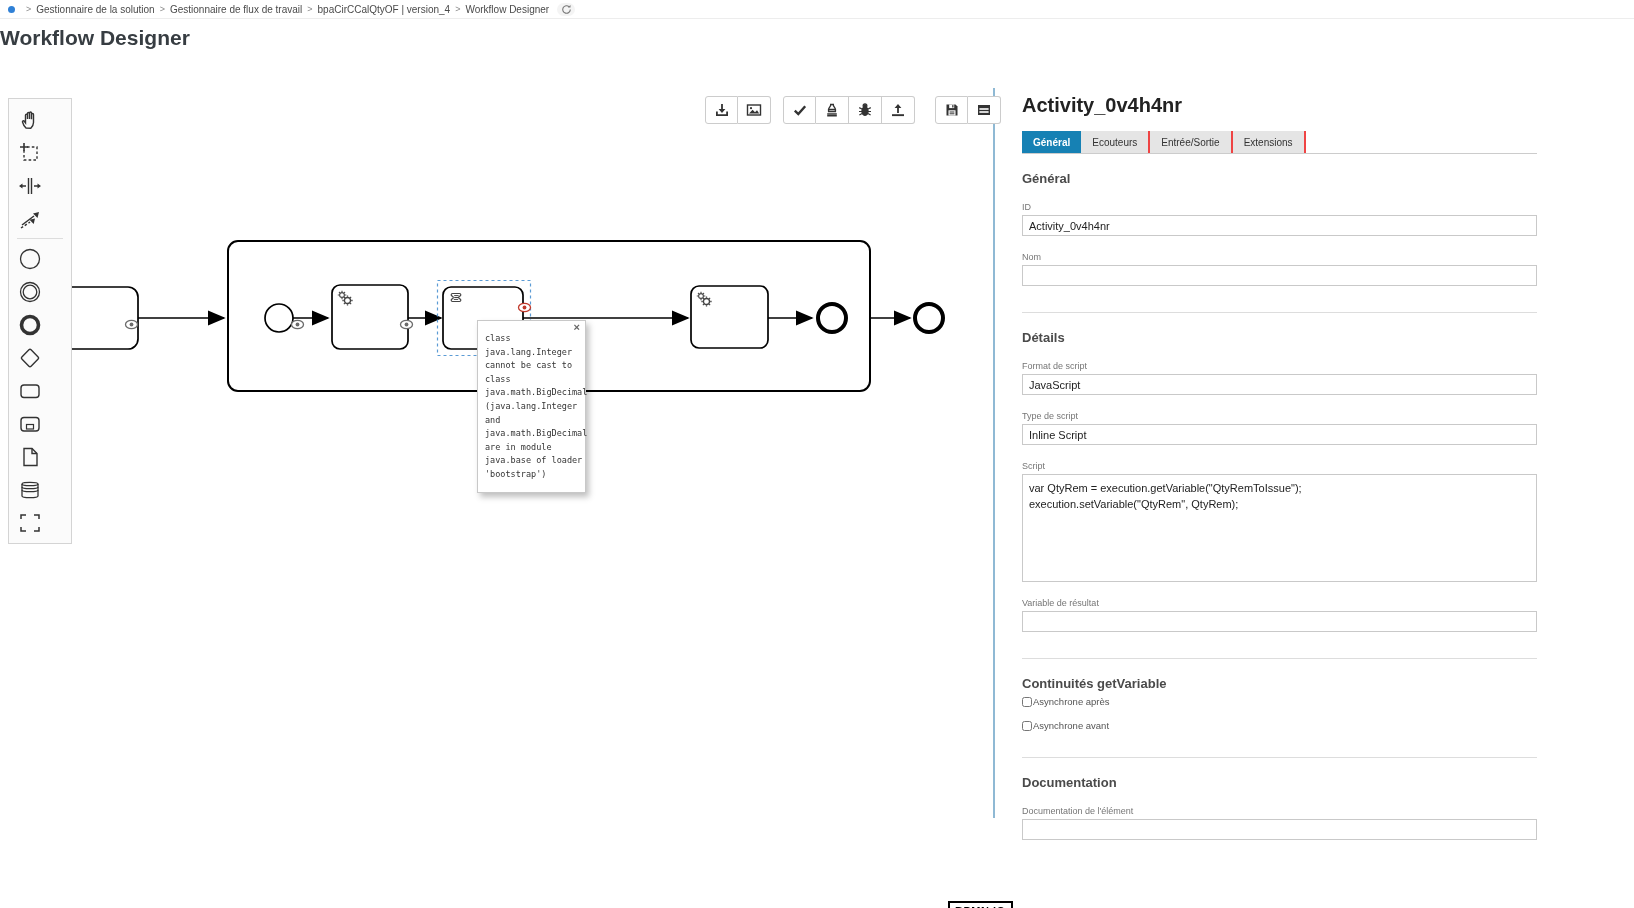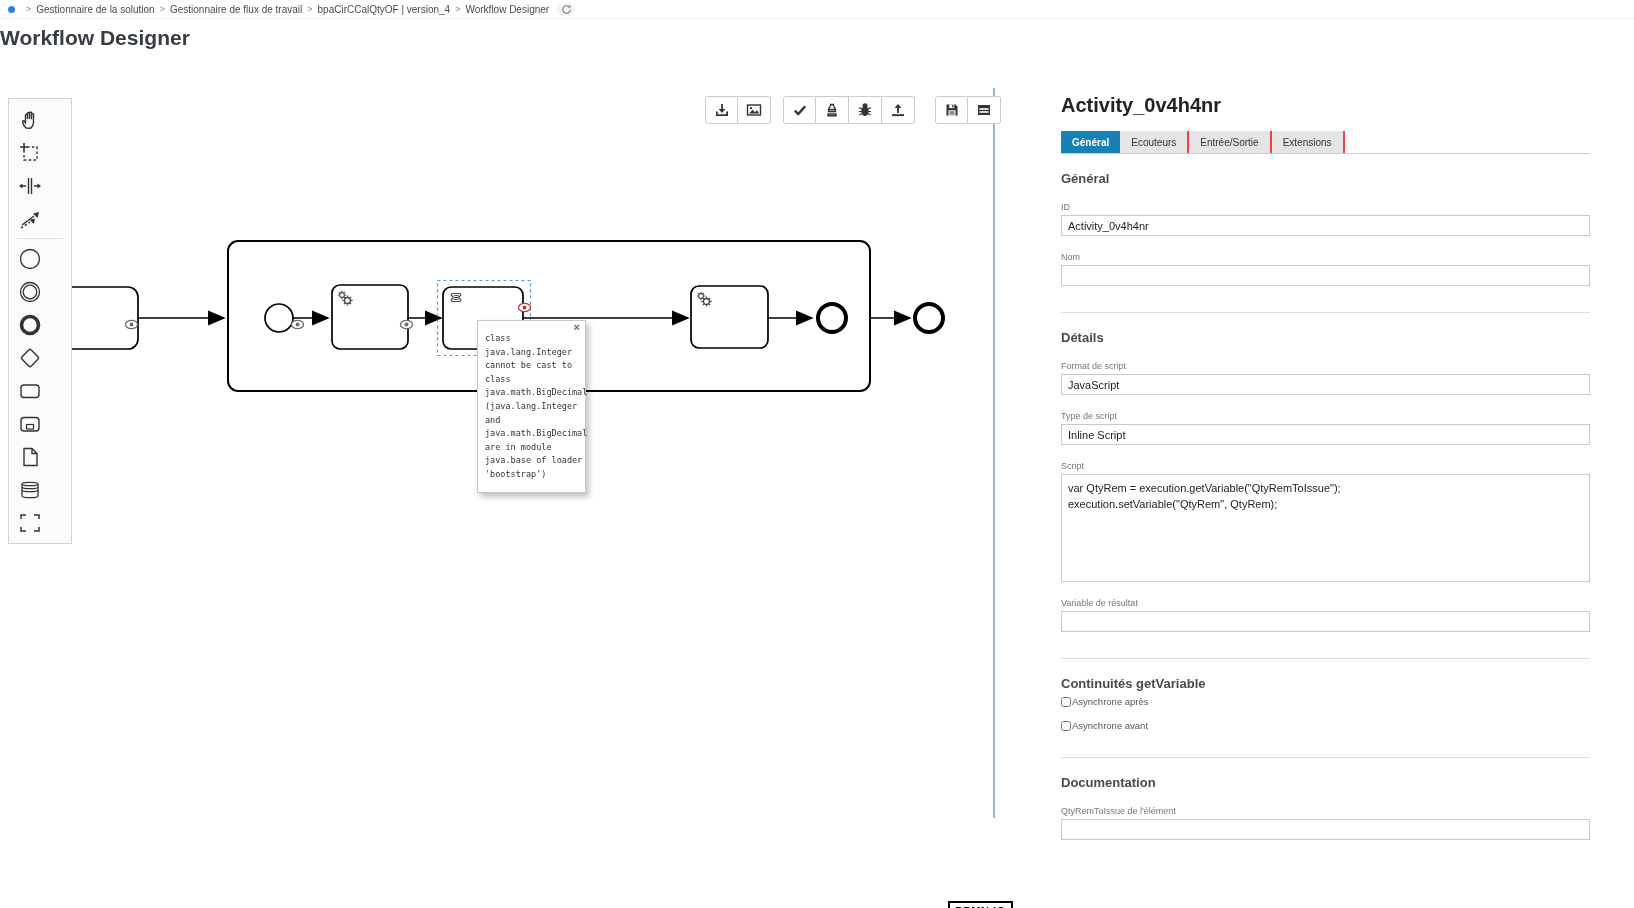--- a/index.html
+++ b/index.html
@@ -48,21 +48,21 @@
   .err-close { position:absolute; right:5px; top:1px; font-size:11px; font-weight:bold;
                color:#666; cursor:pointer; line-height:11px; }
 
   
   .watermark { position:absolute; left:948px; top:826px; border:2px solid #000; background:#fff;
                font-size:11px; font-weight:bold; letter-spacing:.5px; color:#000;
                padding:2px 5px; cursor:pointer; z-index:6; }
 
   
   .panel-border { position:absolute; left:993px; top:88px; width:2px; height:730px; background:#8fb9d4; }
-  .props { position:absolute; left:1048px; top:88px; width:542px; padding-left:13px; }
+  .props { position:absolute; left:995px; top:88px; width:542px; padding-left:27px; }
   .props-title { font-size:20px; font-weight:bold; color:#222; margin-top:6px; }
   .tabs { display:flex; margin-top:14px; border-bottom:1px solid #ccc; }
   .tab { font-size:10px; padding:6px 11px 5px; background:#e5e5e5; color:#333;
          border-right:2px solid #ef4444; cursor:pointer; }
   .tab.active { background:#1681b4; color:#fff; font-weight:bold; border-right:none; }
   .sec-h { font-size:13px; font-weight:600; color:#4a4a4a; margin-top:17px; }
   .f-label { font-size:9px; color:#767676; margin:16px 0 3px; }
   .f-input { display:block; width:100%; height:21px; border:1px solid #c9c9c9; background:#fff;
              font-family:"Liberation Sans",sans-serif; font-size:11px; color:#222; padding:1px 6px; }
   textarea.f-input { height:108px; resize:none; line-height:16px; padding-top:5px; }
@@ -348,15 +348,15 @@
     <input type="checkbox" style="">
     <span>Asynchrone après</span>
   </div>
   <div class="chk-row chk-first">
     <input type="checkbox" style="">
     <span>Asynchrone avant</span>
   </div>
 
   <div class="sep"></div>
   <div class="sec-h">Documentation</div>
-  <div class="f-label">QtyRemToIssue de l'élément</div>
+  <div class="f-label">Documentation de l'élément</div>
   <input class="f-input" type="text" value="" style="">
 </div>
 
 </body></html>

